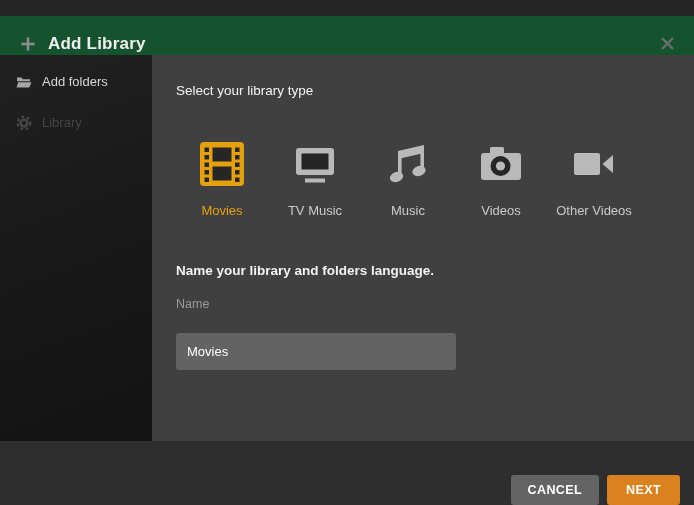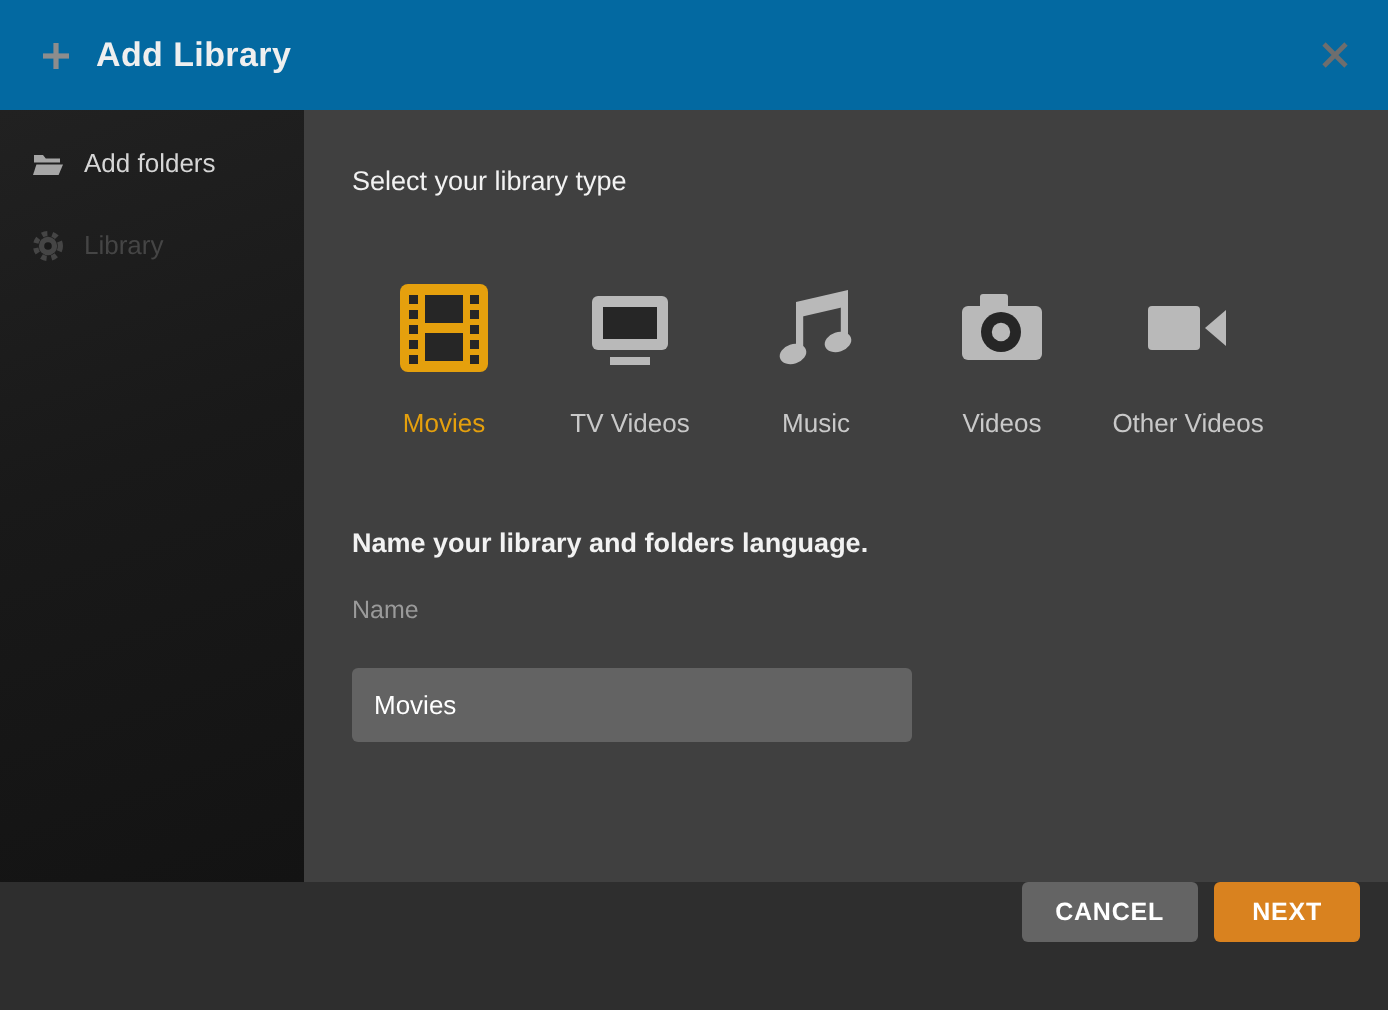--- a/index.html
+++ b/index.html
@@ -3,22 +3,22 @@
 <meta charset="utf-8">
 <style>
   html,body{margin:0;padding:0;background:#111;}
   .dialog{
     position:relative;width:694px;height:505px;overflow:hidden;
     font-family:"Liberation Sans","DejaVu Sans",sans-serif;
     background:#262626;
   }
   
   .header{
-    position:absolute;top:0;left:0;right:0;height:55px;
-    background:#0369a1;display:flex;align-items:center;padding:0 20px;
+    position:absolute;top:16px;left:0;right:0;height:55px;
+    background:#14532d;display:flex;align-items:center;padding:0 20px;
     box-sizing:border-box;
   }
   .header .title{
     margin:0 0 0 12px;font-size:17px;font-weight:600;color:#efefef;
     letter-spacing:.2px;
   }
   .close-btn{
     position:absolute;right:16px;top:50%;transform:translateY(-50%);
     width:22px;height:22px;display:flex;align-items:center;justify-content:center;
     cursor:pointer;
@@ -64,21 +64,21 @@
   .select-box{
     width:136px;height:23px;box-sizing:border-box;background:#fcfcfc;
     border:1px solid #b6b6b6;border-radius:4px;display:flex;align-items:center;
     justify-content:space-between;padding:0 4px 0 9px;cursor:pointer;
     box-shadow:inset 0 1px 0 #fff;
   }
   .select-box .sel-text{font-size:12.5px;color:#1c1c1c;}
   
   .footer{
     position:absolute;left:0;right:0;bottom:0;height:64px;background:#2e2e2e;
-    display:flex;align-items:flex-start;justify-content:flex-end;gap:8px;
+    display:flex;align-items:flex-end;justify-content:flex-end;gap:8px;
     padding-right:14px;box-sizing:border-box;
   }
   .btn{
     height:30px;border:none;border-radius:3px;color:#fff;font-weight:700;
     font-size:12.5px;letter-spacing:.4px;padding:0 17px;cursor:pointer;
     font-family:"Liberation Sans","DejaVu Sans",sans-serif;
   }
   .btn.cancel{background:#646464;}
   .btn.next{background:#d9821f;padding:0 19px;}
 </style>
@@ -154,21 +154,21 @@
       </div>
 
       <div class="type-col">
         <span>
           <svg width="44" height="44" viewBox="0 0 44 44">
             <rect x="3" y="6" width="38" height="27" rx="3" fill="#b9b9b9"></rect>
             <rect x="8.5" y="11.5" width="27" height="16" fill="#262626"></rect>
             <rect x="12" y="36.5" width="20" height="4" fill="#b9b9b9"></rect>
           </svg>
         </span>
-        <span class="tlabel">TV Videos</span>
+        <span class="tlabel">TV Music</span>
       </div>
 
       <div class="type-col">
         <span>
           <svg width="44" height="44" viewBox="0 0 44 44">
             <g fill="#b9b9b9">
               <polygon points="12,9 38,3 38,11 12,17"></polygon>
               <rect x="12" y="10" width="3.6" height="25"></rect>
               <rect x="34.4" y="4" width="3.6" height="25"></rect>
               <ellipse cx="10.5" cy="35" rx="6.8" ry="4.9" transform="rotate(-18 10.5 35)"></ellipse>

